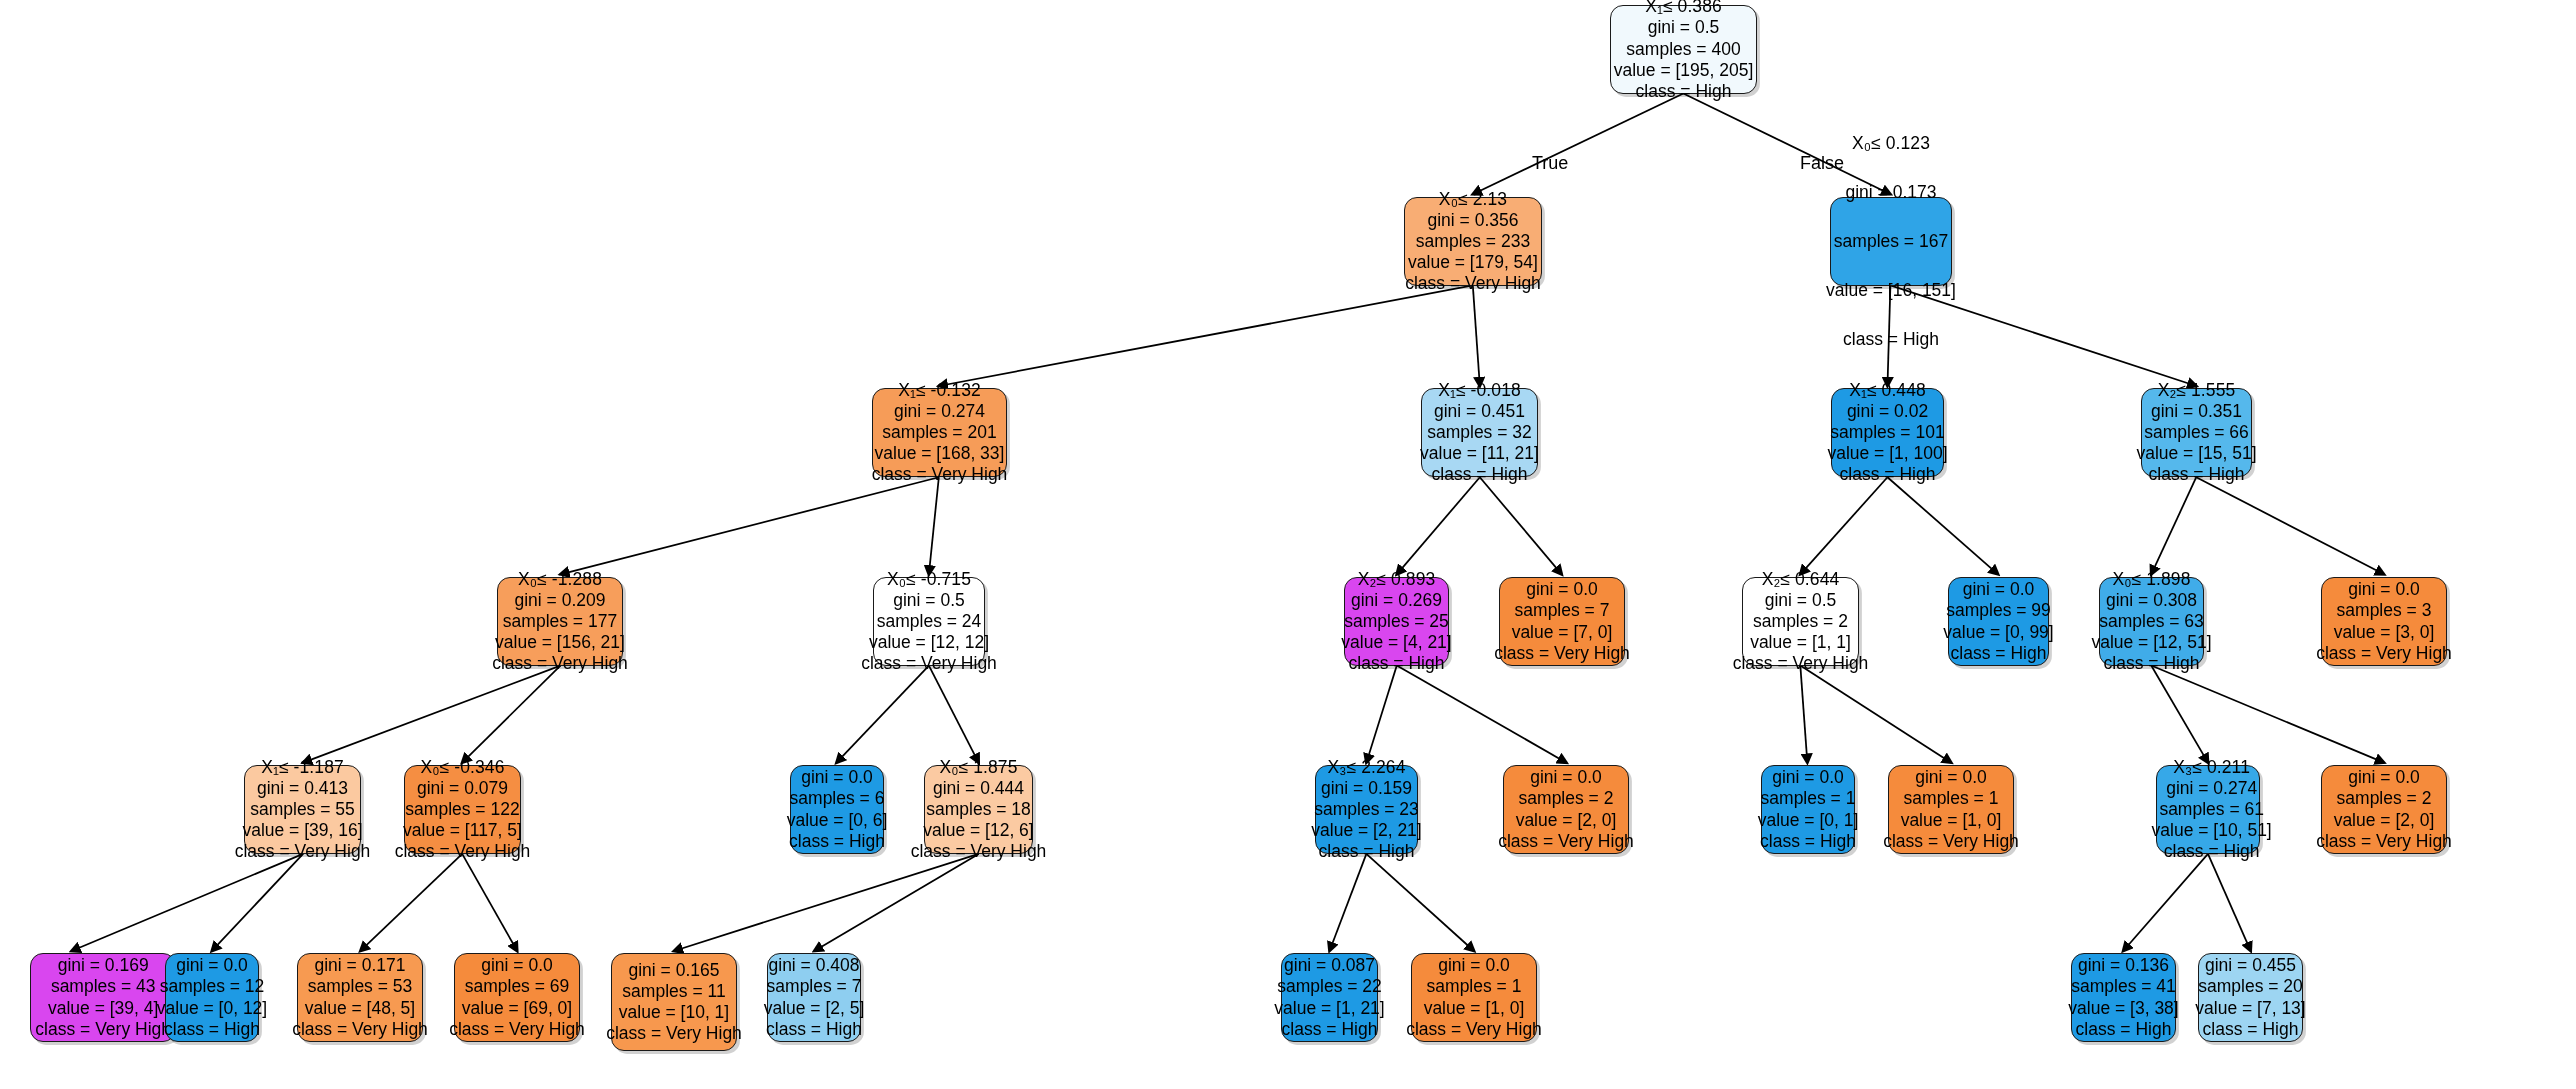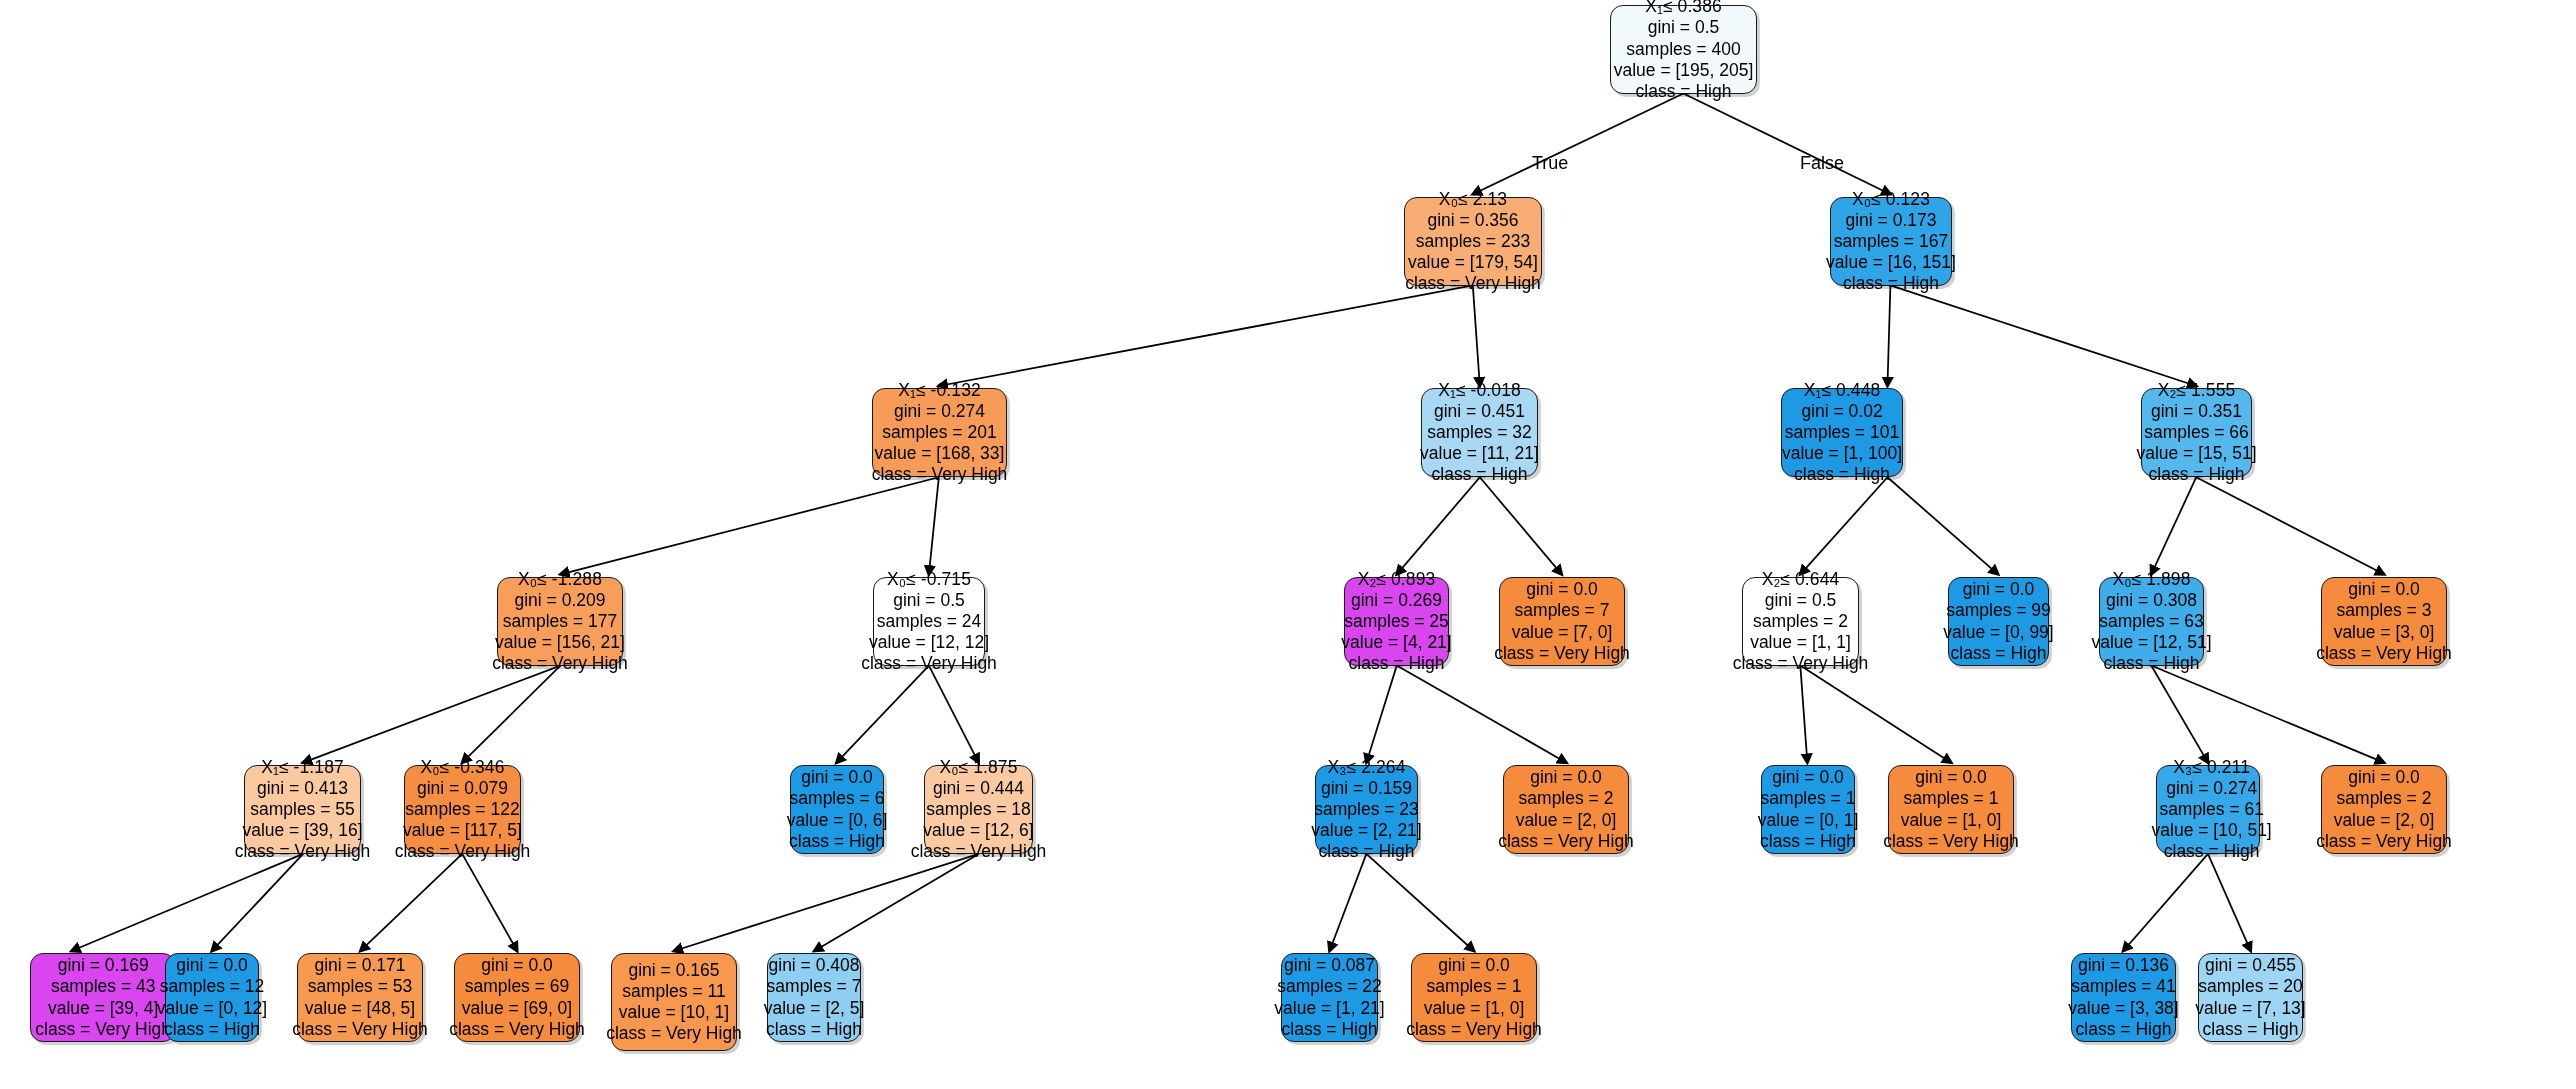--- a/index.html
+++ b/index.html
@@ -109,42 +109,42 @@
         <span class="ln">value = [195, 205]</span>
         <span class="ln">class = High</span>
       </div>
       <div class="node" style="left: 1404px; top: 197px; width: 138px; height: 89px; background: rgb(248, 173, 116);">
         <span class="ln cond">X₀≤ 2.13</span>
         <span class="ln">gini = 0.356</span>
         <span class="ln">samples = 233</span>
         <span class="ln">value = [179, 54]</span>
         <span class="ln">class = Very High</span>
       </div>
-      <div class="node" style="left: 1830px; top: 197px; width: 122px; height: 89px; background: rgb(47, 164, 231);">
+      <div class="node" style="left: 1830px; top: 197px; width: 122px; height: 89px; background: rgb(47, 164, 231); gap: 28px;">
         <span class="ln cond">X₀≤ 0.123</span>
         <span class="ln">gini = 0.173</span>
         <span class="ln">samples = 167</span>
         <span class="ln">value = [16, 151]</span>
         <span class="ln">class = High</span>
       </div>
       <div class="node" style="left: 872px; top: 388px; width: 135px; height: 89px; background: rgb(246, 156, 88);">
         <span class="ln cond">X₁≤ -0.132</span>
         <span class="ln">gini = 0.274</span>
         <span class="ln">samples = 201</span>
         <span class="ln">value = [168, 33]</span>
         <span class="ln">class = Very High</span>
       </div>
       <div class="node" style="left: 1421px; top: 388px; width: 117px; height: 89px; background: rgb(168, 216, 243);">
         <span class="ln cond">X₁≤ -0.018</span>
         <span class="ln">gini = 0.451</span>
         <span class="ln">samples = 32</span>
         <span class="ln">value = [11, 21]</span>
         <span class="ln">class = High</span>
       </div>
-      <div class="node" style="left: 1781px; top: 388px; width: 122px; height: 89px; background: rgb(30, 154, 228);">
+      <div class="node" style="left: 1831px; top: 388px; width: 113px; height: 89px; background: rgb(30, 154, 228);">
         <span class="ln cond">X₁≤ 0.448</span>
         <span class="ln">gini = 0.02</span>
         <span class="ln">samples = 101</span>
         <span class="ln">value = [1, 100]</span>
         <span class="ln">class = High</span>
       </div>
       <div class="node" style="left: 2141px; top: 388px; width: 111px; height: 89px; background: rgb(85, 184, 236);">
         <span class="ln cond">X₂≤ 1.555</span>
         <span class="ln">gini = 0.351</span>
         <span class="ln">samples = 66</span>

